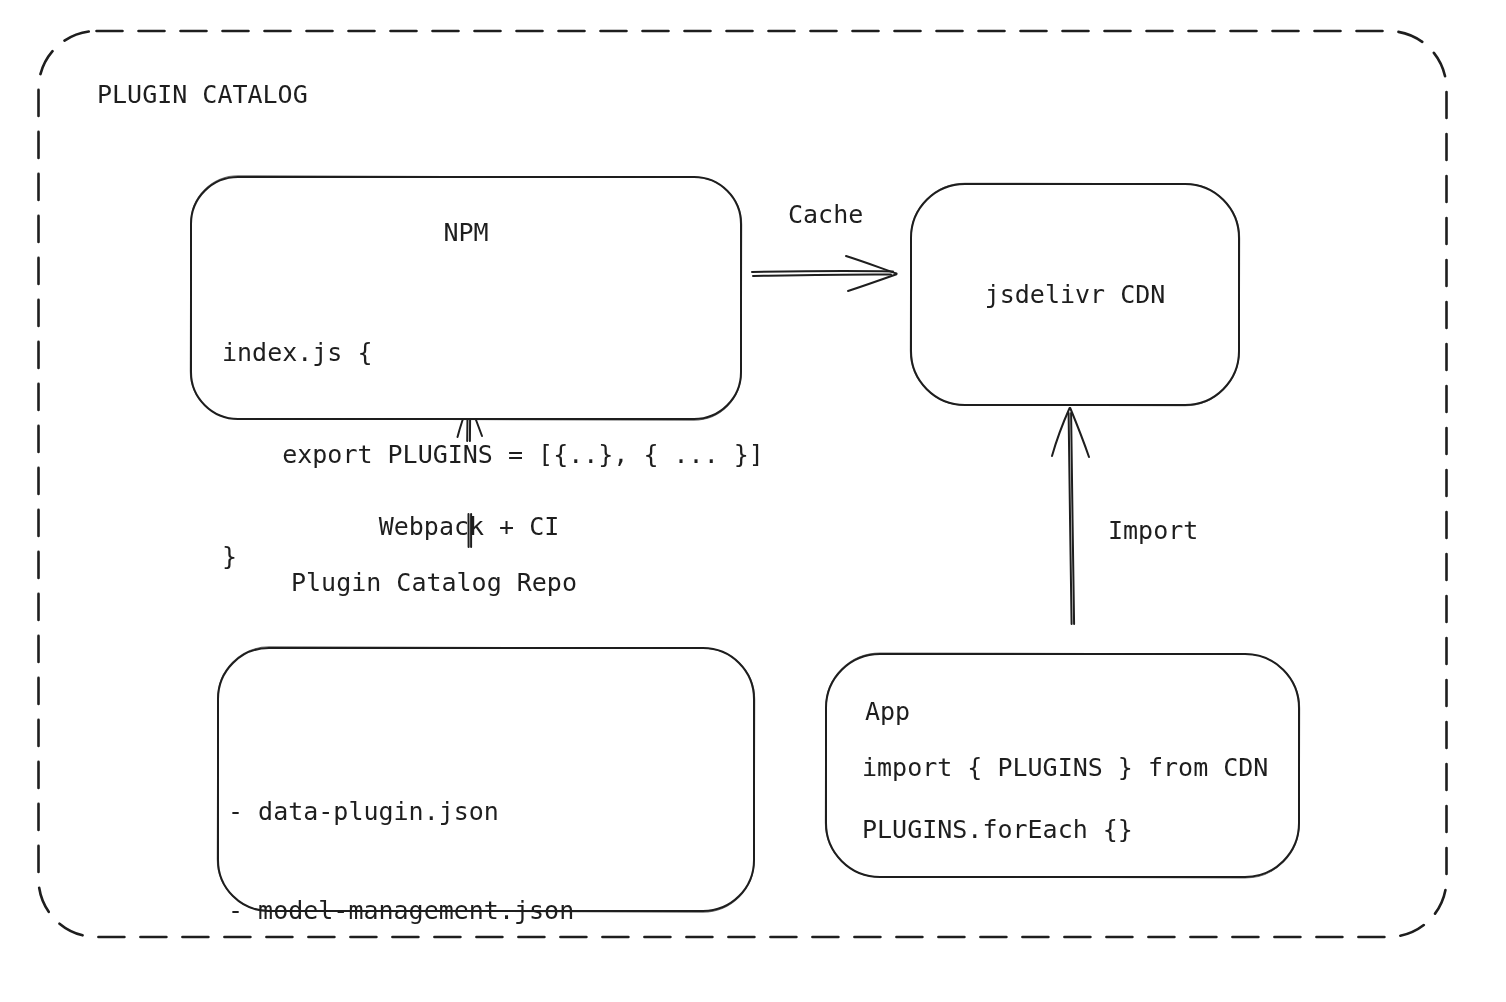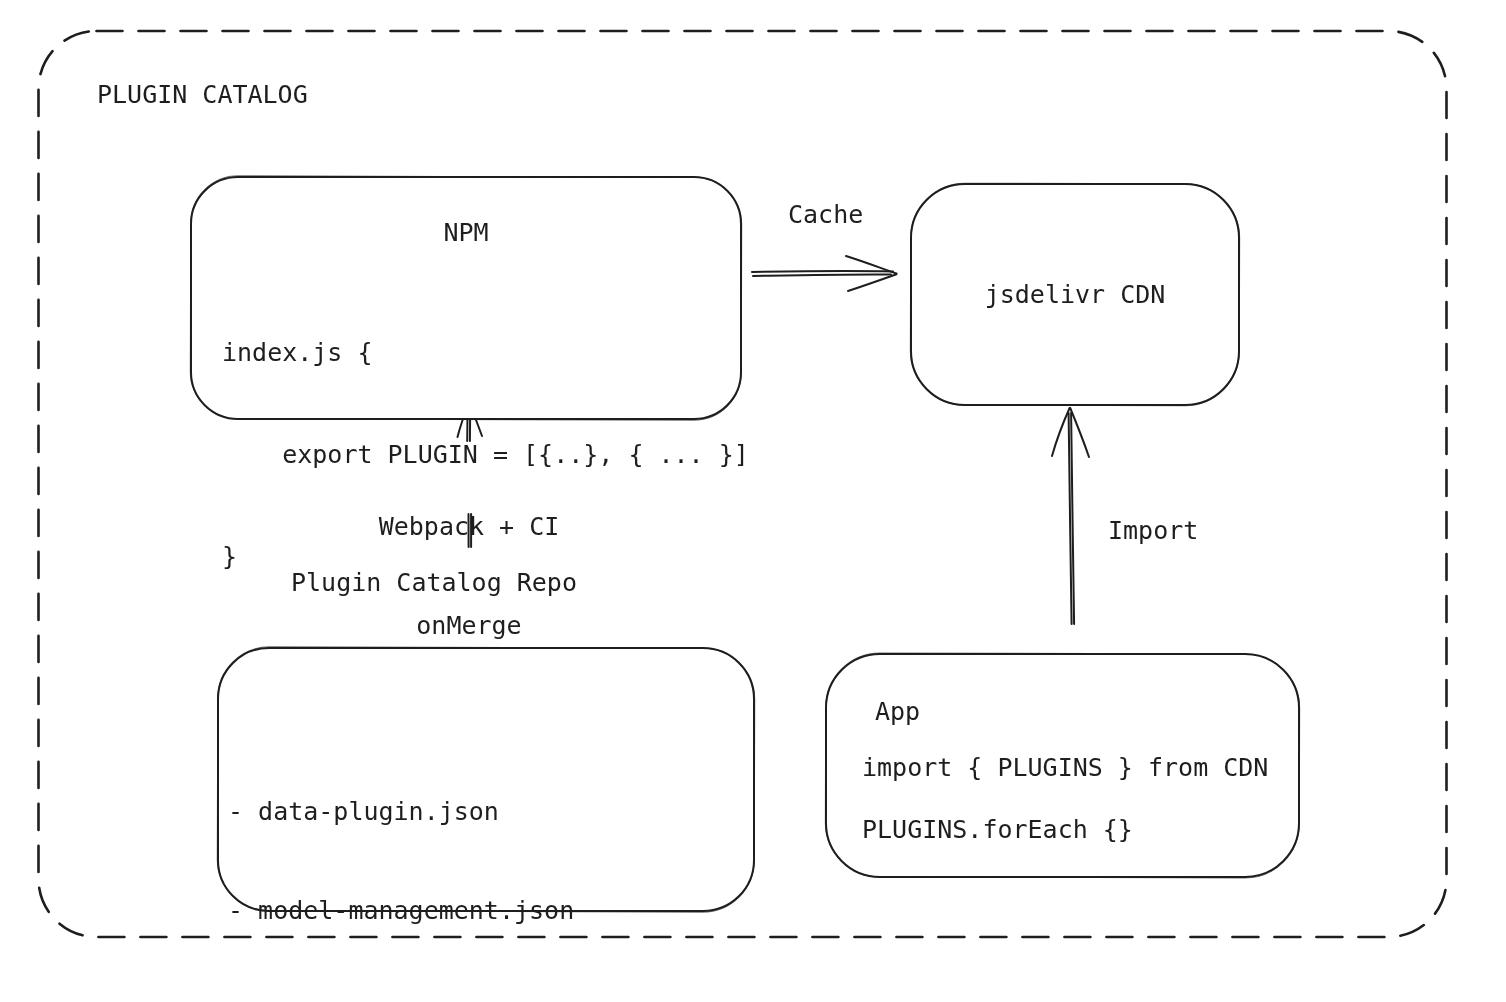--- a/index.html
+++ b/index.html
@@ -61,21 +61,21 @@
   .npm-code  { left: 30px; top: 90px; }
   .cdn-box  { left: 910px; top: 163px; width: 330px; height: 223px; border-radius: 55px;
               display: flex; align-items: center; justify-content: center; }
   .cdn-title { position: static; white-space: pre; font-size: 25px; }
   .cache-label  { left: 788px; top: 198px; }
   .build-label  { left: 344px; top: 444px; width: 250px; text-align: center; line-height: 33px; }
   .repo-title   { left: 291px; top: 566px; }
   .repo-box { left: 217px; top: 627px; width: 538px; height: 265px; border-radius: 52px; }
   .repo-items { left: 9px; top: 80px; line-height: 33px; }
   .app-box  { left: 825px; top: 633px; width: 475px; height: 225px; border-radius: 55px; }
-  .app-title { left: 48px; top: 40px; }
+  .app-title { left: 38px; top: 40px; }
   .app-line1 { left: 35px; top: 96px; }
   .app-line2 { left: 35px; top: 158px; }
   .import-label { left: 1108px; top: 514px; }
 </style>
 </head>
 <body>
 
 <div class="stage">
 
   <svg class="arrows-layer" viewBox="0 0 1506 1002" xmlns="http://www.w3.org/2000/svg">
@@ -107,34 +107,33 @@
       <path d="M1070.2 408 C 1077.2 425, 1083.5 441, 1089 457"></path>
     </g>
   </svg>
 
   <div class="txt diagram-title">PLUGIN CATALOG</div>
 
   <div class="node-box npm-box">
     <div class="txt npm-title">NPM</div>
     <div class="txt npm-code">
       <div>index.js {</div>
-      <div>    export PLUGIN = [{..}, { ... }]</div>
+      <div>    export PLUGINS = [{..}, { ... }]</div>
       <div>}</div>
     </div>
   </div>
 
   <div class="txt cache-label">Cache</div>
 
   <div class="node-box cdn-box">
     <div class="txt cdn-title">jsdelivr CDN</div>
   </div>
 
   <div class="txt build-label">
     <div>Webpack + CI</div>
-    <div>onMerge</div>
   </div>
 
   <div class="txt repo-title">Plugin Catalog Repo</div>
   <div class="node-box repo-box">
     <div class="txt repo-items">
       <div>- data-plugin.json</div>
       <div>- model-management.json</div>
       <div>...</div>
     </div>
   </div>

